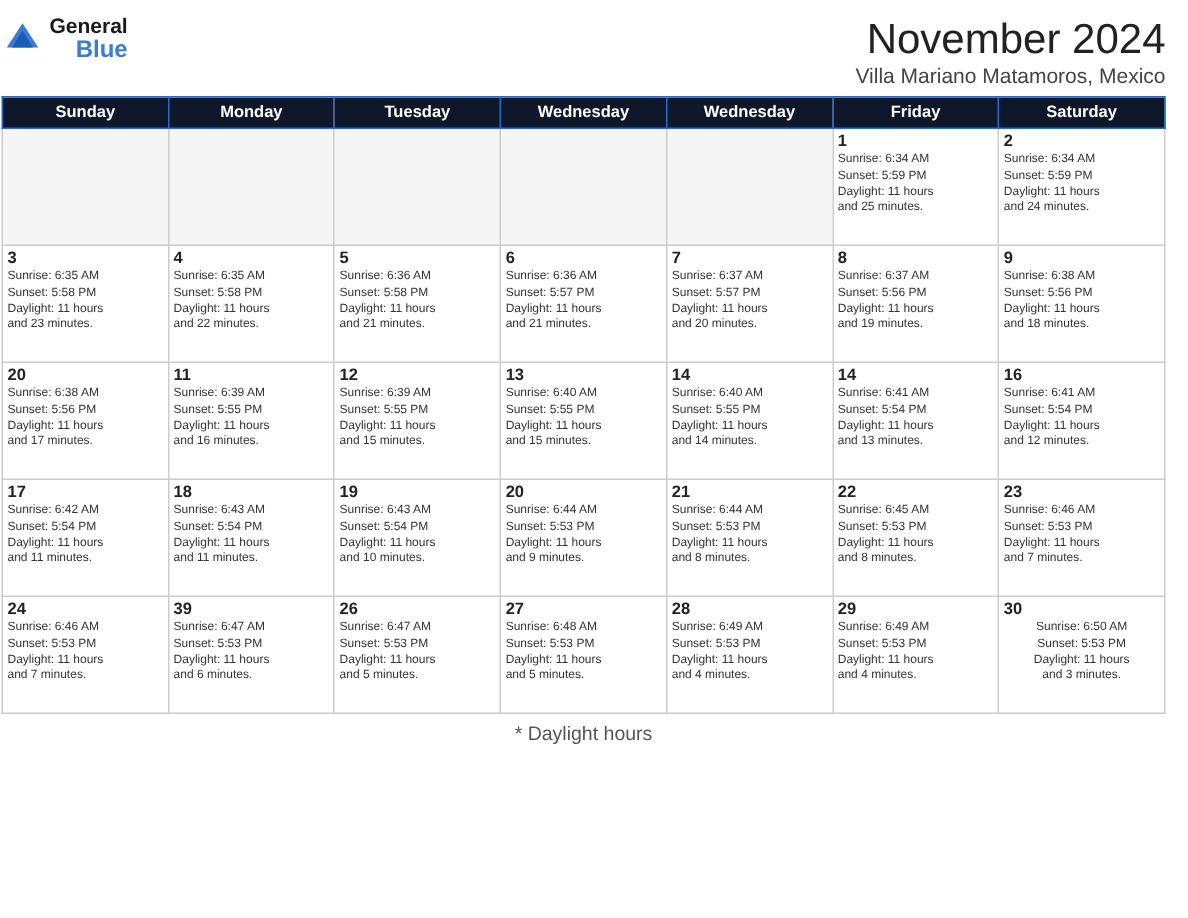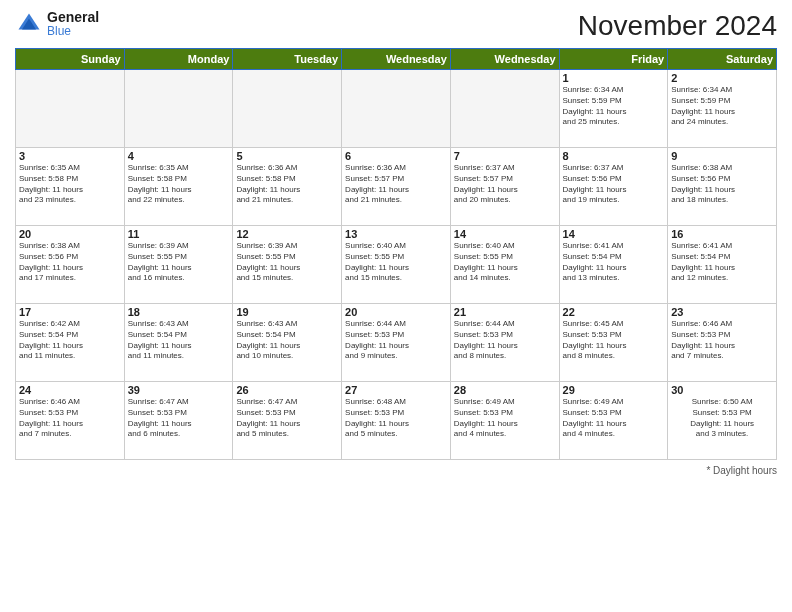--- a/index.html
+++ b/index.html
@@ -6,21 +6,21 @@
     body {
       width: 792px;
       height: 612px;
       font-family: Arial, sans-serif;
       background: #fff;
       overflow: hidden;
     }
     .page {
       width: 792px;
       height: 612px;
-      padding: 10px 15px 10px 15px;
+      padding: 10px 15px 10px 1px;
     }
     .header {
       display: flex;
       justify-content: space-between;
       align-items: flex-start;
       margin-bottom: 6px;
     }
     .logo {
       display: flex;
       align-items: center;
@@ -41,27 +41,27 @@
     .location-title {
       font-size: 14px;
       color: #444;
     }
     .calendar {
       width: 100%;
       border-collapse: collapse;
       table-layout: fixed;
     }
     .calendar th {
-      background: #4d7c0f;
+      background: #0f172a;
       color: #fff;
       font-size: 11px;
       font-weight: bold;
       padding: 4px 3px;
       border: 1px solid #2a6bc5;
-      text-align: right;
+      text-align: center;
     }
     .calendar td {
       border: 1px solid #ccc;
       vertical-align: top;
       padding: 2px 3px;
       font-size: 8.5px;
       color: #333;
       height: 78px;
       background: #fff;
     }
@@ -75,42 +75,43 @@
       margin-bottom: 1px;
       display: block;
     }
     .day-info {
       font-size: 8px;
       color: #333;
       line-height: 1.35;
     }
     .footer {
       margin-top: 5px;
-      font-size: 10px;
+      font-size: 13px;
       color: #555;
-      text-align: right;
+      text-align: center;
     }
   </style>
 </head>
 <body>
 
 <div class="page">
   <div class="header">
     <div class="logo">
       <svg class="logo-icon" viewBox="0 0 40 40" xmlns="http://www.w3.org/2000/svg">
         <polygon points="20,5 35,28 5,28" fill="#3a7bd5"></polygon>
         <polygon points="20,12 30,28 10,28" fill="#1a5bb5"></polygon>
       </svg>
       <div>
         <div style="font-size:14px;font-weight:bold;color:#1a1a1a;line-height:1.1;">General</div>
-        <div style="font-size:12px;font-weight:normal;color:#3a7bd5;line-height:1.1;">Blue</div>
+        <div style="font-size:16px;font-weight:bold;color:#3a7bd5;line-height:1.1;text-align:right;">Blue</div>
       </div>
     </div>
     <div class="title-block">
       <div class="month-title">November 2024</div>
+      <div class="location-title">Villa Mariano Matamoros, Mexico</div>
     </div>
   </div>
 
   <table class="calendar">
     <thead>
       <tr>
         <th>Sunday</th>
         <th>Monday</th>
         <th>Tuesday</th>
         <th>Wednesday</th>

